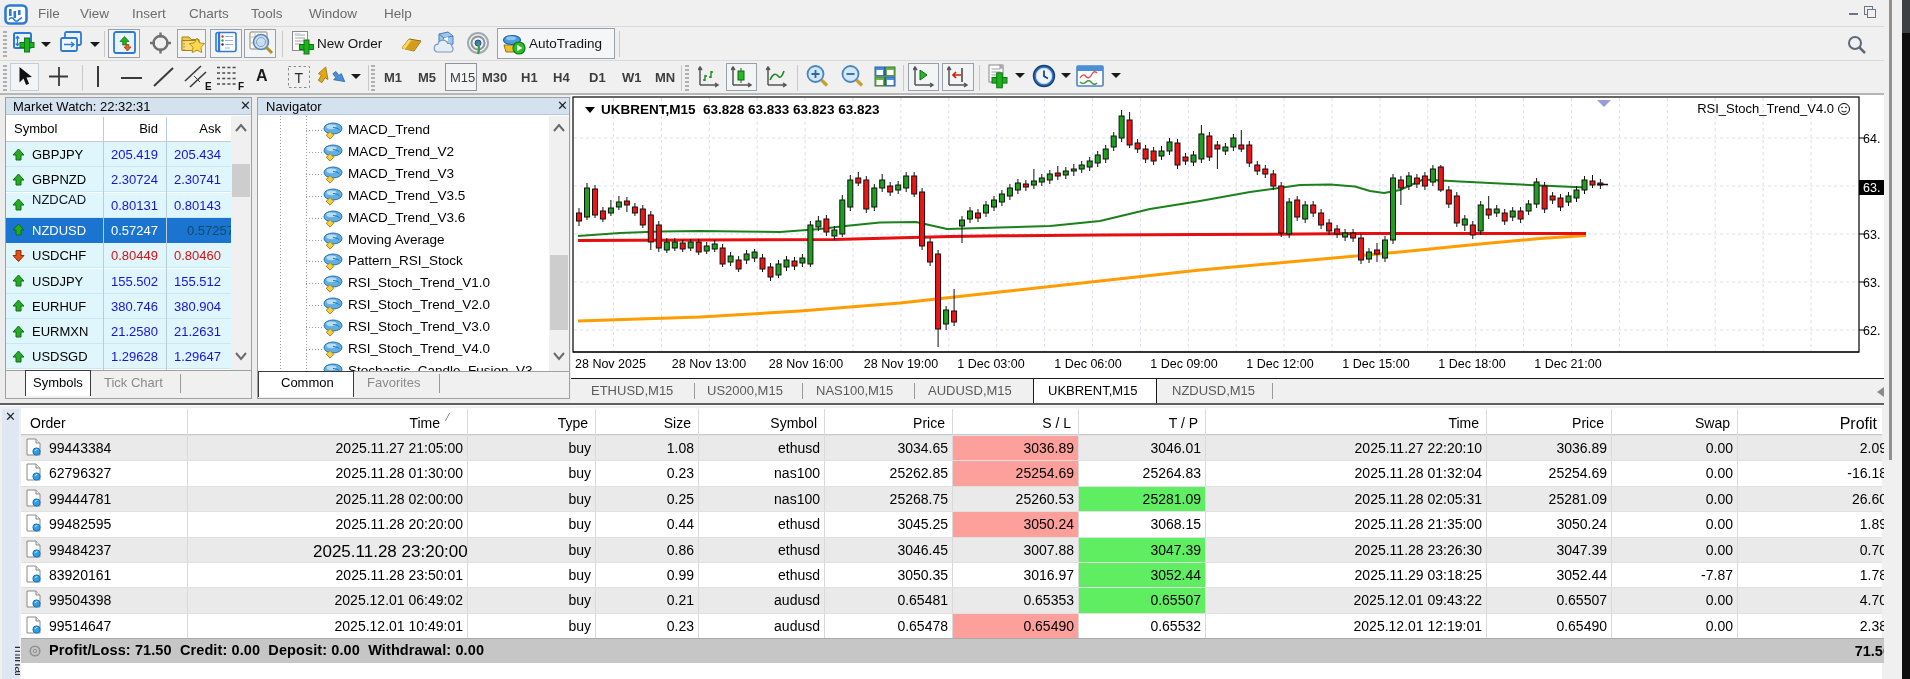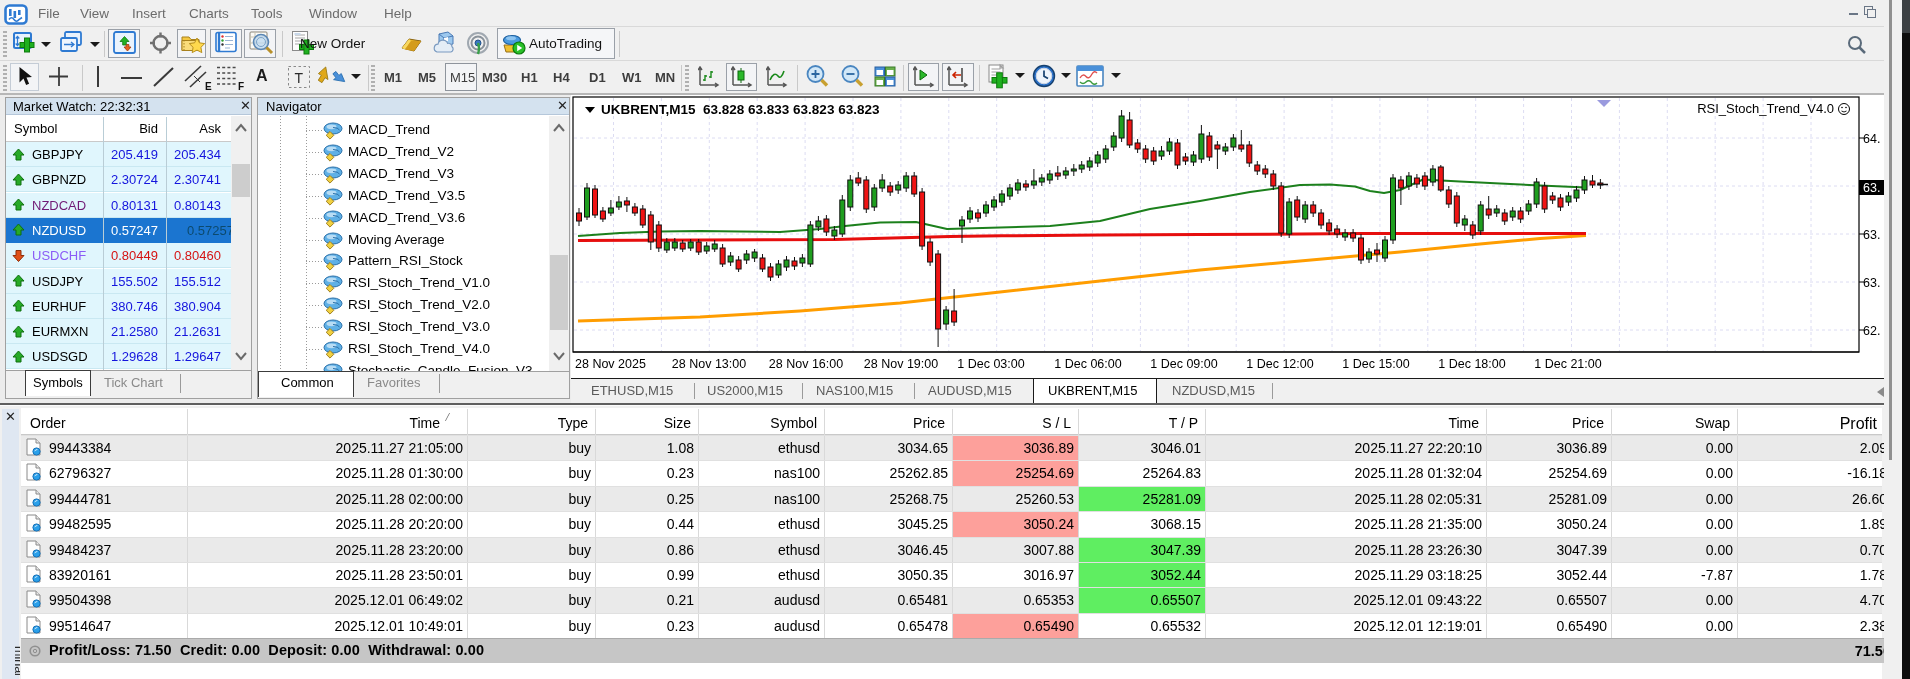--- a/index.html
+++ b/index.html
@@ -413,21 +413,21 @@
 <svg class="abs" style="left:291px;top:30px" width="28" height="28">
 <rect x="1.5" y="1.5" width="15" height="19" fill="#fdfdfd" stroke="#8a8a8a"></rect>
 <path d="M4 5 h10 M4 8 h10 M4 11 h10 M4 14 h6" stroke="#a8a8a8" stroke-width="1.2"></path>
 <path d="M3.5 3 h6 v2 h-6 z" fill="#c8d8ea"></path>
 <g>
       <rect x="8.5" y="14.5" width="14" height="5" fill="#1fb01f" stroke="#0c7a0c"></rect>
       <rect x="13" y="10" width="5" height="14" fill="#1fb01f" stroke="#0c7a0c"></rect>
       <rect x="13.5" y="15.5" width="4" height="3" fill="#1fb01f"></rect>
     </g>
   </svg>
-<div class="txt" style="left:300px;top:36px;font-size:13.5px;color:#141414">New Order</div>
+<div class="txt" style="left:317px;top:36px;font-size:13.5px;color:#141414">New Order</div>
 <svg class="abs" style="left:399px;top:32px" width="26" height="24">
 <path d="M3 16 L10 7 L22 9 L15 19 Z" fill="#e8b428" stroke="#8a6410"></path>
 <path d="M3 16 L10 7 L12 9 L6 17.5 Z" fill="#f8d860"></path>
 <path d="M6 17.5 L12 9 L22 9 L15 19 Z" fill="#d49c1c"></path>
   </svg>
 <svg class="abs" style="left:433px;top:30px" width="26" height="28">
 <path d="M6 4 L15 2 L20 6 L20 14 L11 16 L6 12 Z" fill="#9cc8ee" stroke="#4a7ab5"></path>
 <path d="M6 4 L11 8 L20 6 M11 8 L11 16" stroke="#4a7ab5" fill="none"></path>
 <path d="M11 8 L15 7 L15 11 L11 12 Z" fill="#fff"></path>
 <path d="M4 22 a4 4 0 0 1 1 -7.8 a5 5 0 0 1 9.6 -.8 a3.5 3.5 0 0 1 4.4 3.4 a3 3 0 0 1 -1 5.2 z" fill="#e4edf6" stroke="#7a9ac0" stroke-width="1.2"></path>
@@ -598,35 +598,35 @@
 <svg class="abs" style="left:12px;top:172.8px" width="14" height="14">
 <path d="M6.5 1 L12 7 L9 7 L9 12 L4 12 L4 7 L1 7 Z" fill="#27aa27" stroke="#0f6f0f" stroke-width="1"></path>
   </svg>
 <div class="txt" style="left:32px;top:172px;color:#000">GBPNZD</div>
 <div class="txt r" style="left:100px;top:172px;width:58px;color:#1414dd">2.30724</div>
 <div class="txt r" style="left:163px;top:172px;width:58px;color:#1414dd">2.30741</div>
 <div class="abs" style="left:6px;top:193px;width:225px;height:25px;background:#e0f6fd;border-bottom:1px solid #c9e8f2"></div>
 <svg class="abs" style="left:12px;top:198.10000000000002px" width="14" height="14">
 <path d="M6.5 1 L12 7 L9 7 L9 12 L4 12 L4 7 L1 7 Z" fill="#27aa27" stroke="#0f6f0f" stroke-width="1"></path>
   </svg>
-<div class="txt" style="left:32px;top:198px;color:#701a75">NZDCAD</div>
+<div class="txt" style="left:32px;top:192px;color:#0f172a">NZDCAD</div>
 <div class="txt r" style="left:100px;top:198px;width:58px;color:#1414dd">0.80131</div>
 <div class="txt r" style="left:163px;top:198px;width:58px;color:#1414dd">0.80143</div>
 <div class="abs" style="left:6px;top:218px;width:225px;height:25px;background:#1b75d0;border-bottom:1px solid #1b75d0"></div>
 <svg class="abs" style="left:12px;top:223.40000000000003px" width="14" height="14">
 <path d="M6.5 1 L12 7 L9 7 L9 12 L4 12 L4 7 L1 7 Z" fill="#27aa27" stroke="#0f6f0f" stroke-width="1"></path>
   </svg>
 <div class="txt" style="left:32px;top:223px;color:#fff">NZDUSD</div>
 <div class="txt r" style="left:100px;top:223px;width:58px;color:#fff">0.57247</div>
 <div class="txt r" style="left:176px;top:223px;width:58px;color:#0c4a6e">0.57257</div>
 <div class="abs" style="left:6px;top:243px;width:225px;height:25px;background:#e0f6fd;border-bottom:1px solid #c9e8f2"></div>
 <svg class="abs" style="left:12px;top:248.70000000000005px" width="14" height="14">
 <path d="M6.5 12.5 L12 6.5 L9 6.5 L9 1.5 L4 1.5 L4 6.5 L1 6.5 Z" fill="#e05018" stroke="#8f2f0a" stroke-width="1"></path>
   </svg>
-<div class="txt" style="left:32px;top:248px;color:#8b5cf6">USDCHF</div>
+<div class="txt" style="left:32px;top:248px;color:#000000">USDCHF</div>
 <div class="txt r" style="left:100px;top:248px;width:58px;color:#d51313">0.80449</div>
 <div class="txt r" style="left:163px;top:248px;width:58px;color:#d51313">0.80460</div>
 <div class="abs" style="left:6px;top:269px;width:225px;height:25px;background:#e0f6fd;border-bottom:1px solid #c9e8f2"></div>
 <svg class="abs" style="left:12px;top:274.00000000000006px" width="14" height="14">
 <path d="M6.5 1 L12 7 L9 7 L9 12 L4 12 L4 7 L1 7 Z" fill="#27aa27" stroke="#0f6f0f" stroke-width="1"></path>
   </svg>
 <div class="txt" style="left:32px;top:274px;color:#000">USDJPY</div>
 <div class="txt r" style="left:100px;top:274px;width:58px;color:#1414dd">155.502</div>
 <div class="txt r" style="left:163px;top:274px;width:58px;color:#1414dd">155.512</div>
 <div class="abs" style="left:6px;top:294px;width:225px;height:25px;background:#e0f6fd;border-bottom:1px solid #c9e8f2"></div>
@@ -900,21 +900,21 @@
 <div class="txt r" style="left:1737px;top:516px;width:150px;font-size:14px">1.89</div>
 <div class="abs" style="left:21px;top:536.6px;width:1861px;height:25.4px;background:#eaeaea"></div>
 <div class="abs" style="left:1079px;top:536.6px;width:126px;height:25.4px;background:#5fee61"></div>
 <svg class="abs" style="left:25px;top:539.5999999999999px" width="18" height="18">
 <path d="M2 1 h9 l4 4 v12 h-13 z" fill="#fdfdfd" stroke="#8a8a8a"></path>
 <path d="M11 1 v4 h4" fill="#e8e8e8" stroke="#8a8a8a"></path>
 <circle cx="11.5" cy="13.5" r="3.6" fill="#2aa0ea" stroke="#1470b8"></circle>
 <path d="M9.8 13.2 a2.4 2.4 0 0 1 2.6 -1.6" stroke="#cfe9fb" fill="none" stroke-width="1"></path>
   </svg>
 <div class="txt" style="left:49px;top:542px;font-size:14px">99484237</div>
-<div class="txt r" style="left:313px;top:542px;width:150px;font-size:14px">2025.11.28 23:20:00</div>
+<div class="txt r" style="left:313px;top:542px;width:150px;font-size:17px">2025.11.28 23:20:00</div>
 <div class="txt r" style="left:441px;top:542px;width:150px;font-size:14px">buy</div>
 <div class="txt r" style="left:544px;top:542px;width:150px;font-size:14px">0.86</div>
 <div class="txt r" style="left:670px;top:542px;width:150px;font-size:14px">ethusd</div>
 <div class="txt r" style="left:798px;top:542px;width:150px;font-size:14px">3046.45</div>
 <div class="txt r" style="left:924px;top:542px;width:150px;font-size:14px">3007.88</div>
 <div class="txt r" style="left:1051px;top:542px;width:150px;font-size:14px">3047.39</div>
 <div class="txt r" style="left:1332px;top:542px;width:150px;font-size:14px">2025.11.28 23:26:30</div>
 <div class="txt r" style="left:1457px;top:542px;width:150px;font-size:14px">3047.39</div>
 <div class="txt r" style="left:1583px;top:542px;width:150px;font-size:14px">0.00</div>
 <div class="txt r" style="left:1737px;top:542px;width:150px;font-size:14px">0.70</div>

